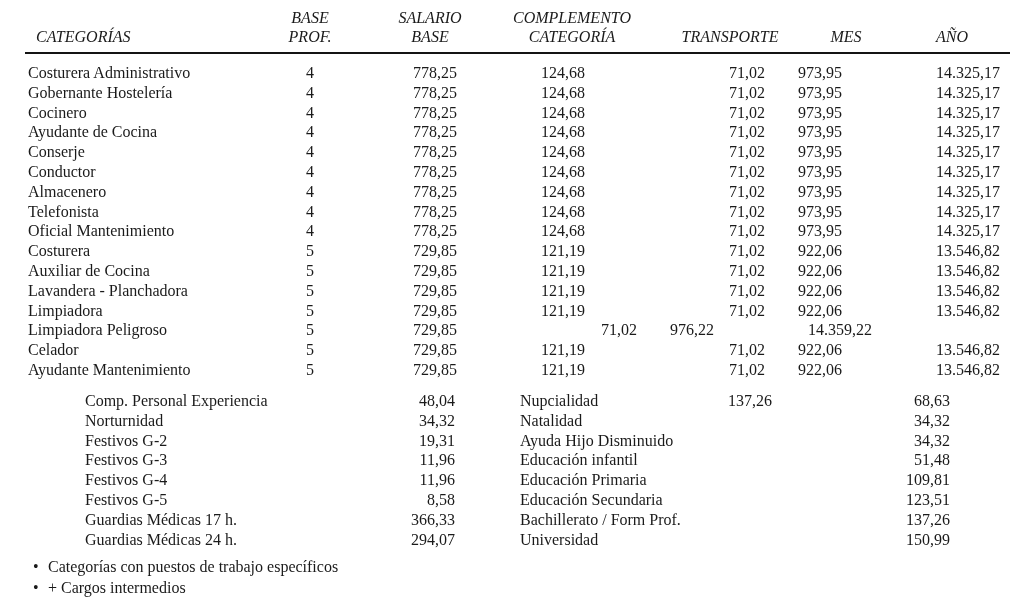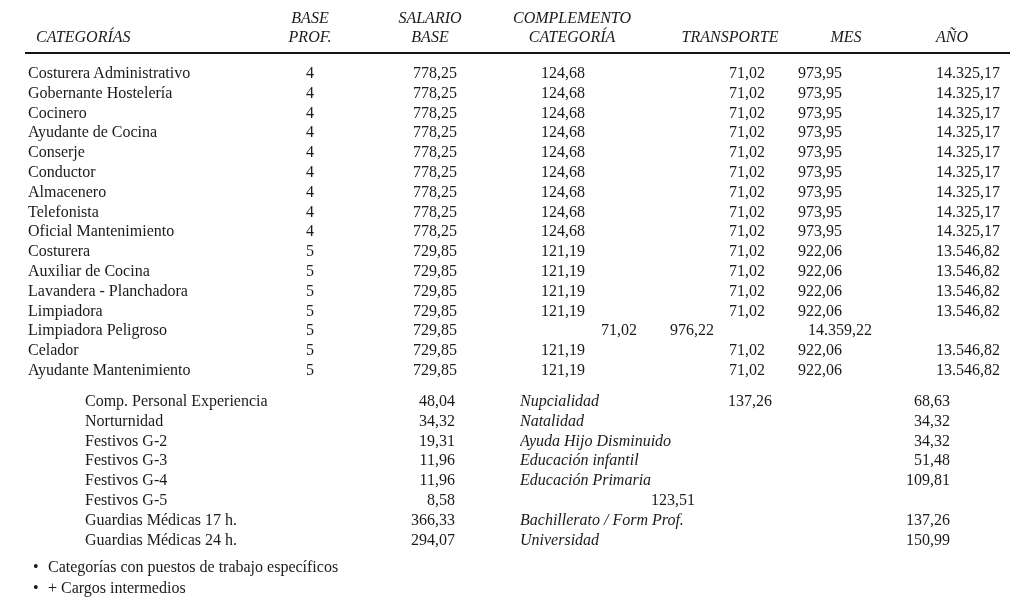--- a/index.html
+++ b/index.html
@@ -38,21 +38,21 @@
   .cell-cmp { width:128px; }
   .cell-trn { width:180px; }
   .cell-mes { width:110px;text-align:center; }
   .cell-ano { width:125px; }
 
   
   .supp { position:absolute; left:0; top:391px; width:976px; }
   .srow { display:flex; height:19.8px; line-height:19.8px; white-space:nowrap; }
   .cell-slbl { width:240px; margin-left:85px; }
   .cell-sval { width:130px; }
-  .cell-rlbl { width:190px; margin-left:65px;font-style:italic; }
+  .cell-rlbl { width:190px; margin-left:65px; }
   .cell-mval { width:62px; }
   .cell-rval { width:178px; }
 
   
   .foot { position:absolute; left:33px; top:556px; }
   .frow { display:flex; height:21px; line-height:21px; white-space:nowrap; }
   .fbul { width:15px; }
 </style>
 </head>
 <body>
@@ -271,20 +271,21 @@
     <span class="c cell-slbl">Festivos G-4</span>
     <span class="c num cell-sval">11,96</span>
     <span class="c cell-rlbl">Educación Primaria</span>
     <span class="c num cell-mval"></span>
     <span class="c num cell-rval">109,81</span>
   </div>
 
   <div class="srow">
     <span class="c cell-slbl">Festivos G-5</span>
     <span class="c num cell-sval">8,58</span>
+    <span class="c cell-rlbl">Educación Secundaria</span>
     <span class="c num cell-mval"></span>
     <span class="c num cell-rval">123,51</span>
   </div>
 
   <div class="srow">
     <span class="c cell-slbl">Guardias Médicas 17 h.</span>
     <span class="c num cell-sval">366,33</span>
     <span class="c cell-rlbl">Bachillerato / Form Prof.</span>
     <span class="c num cell-mval"></span>
     <span class="c num cell-rval">137,26</span>

